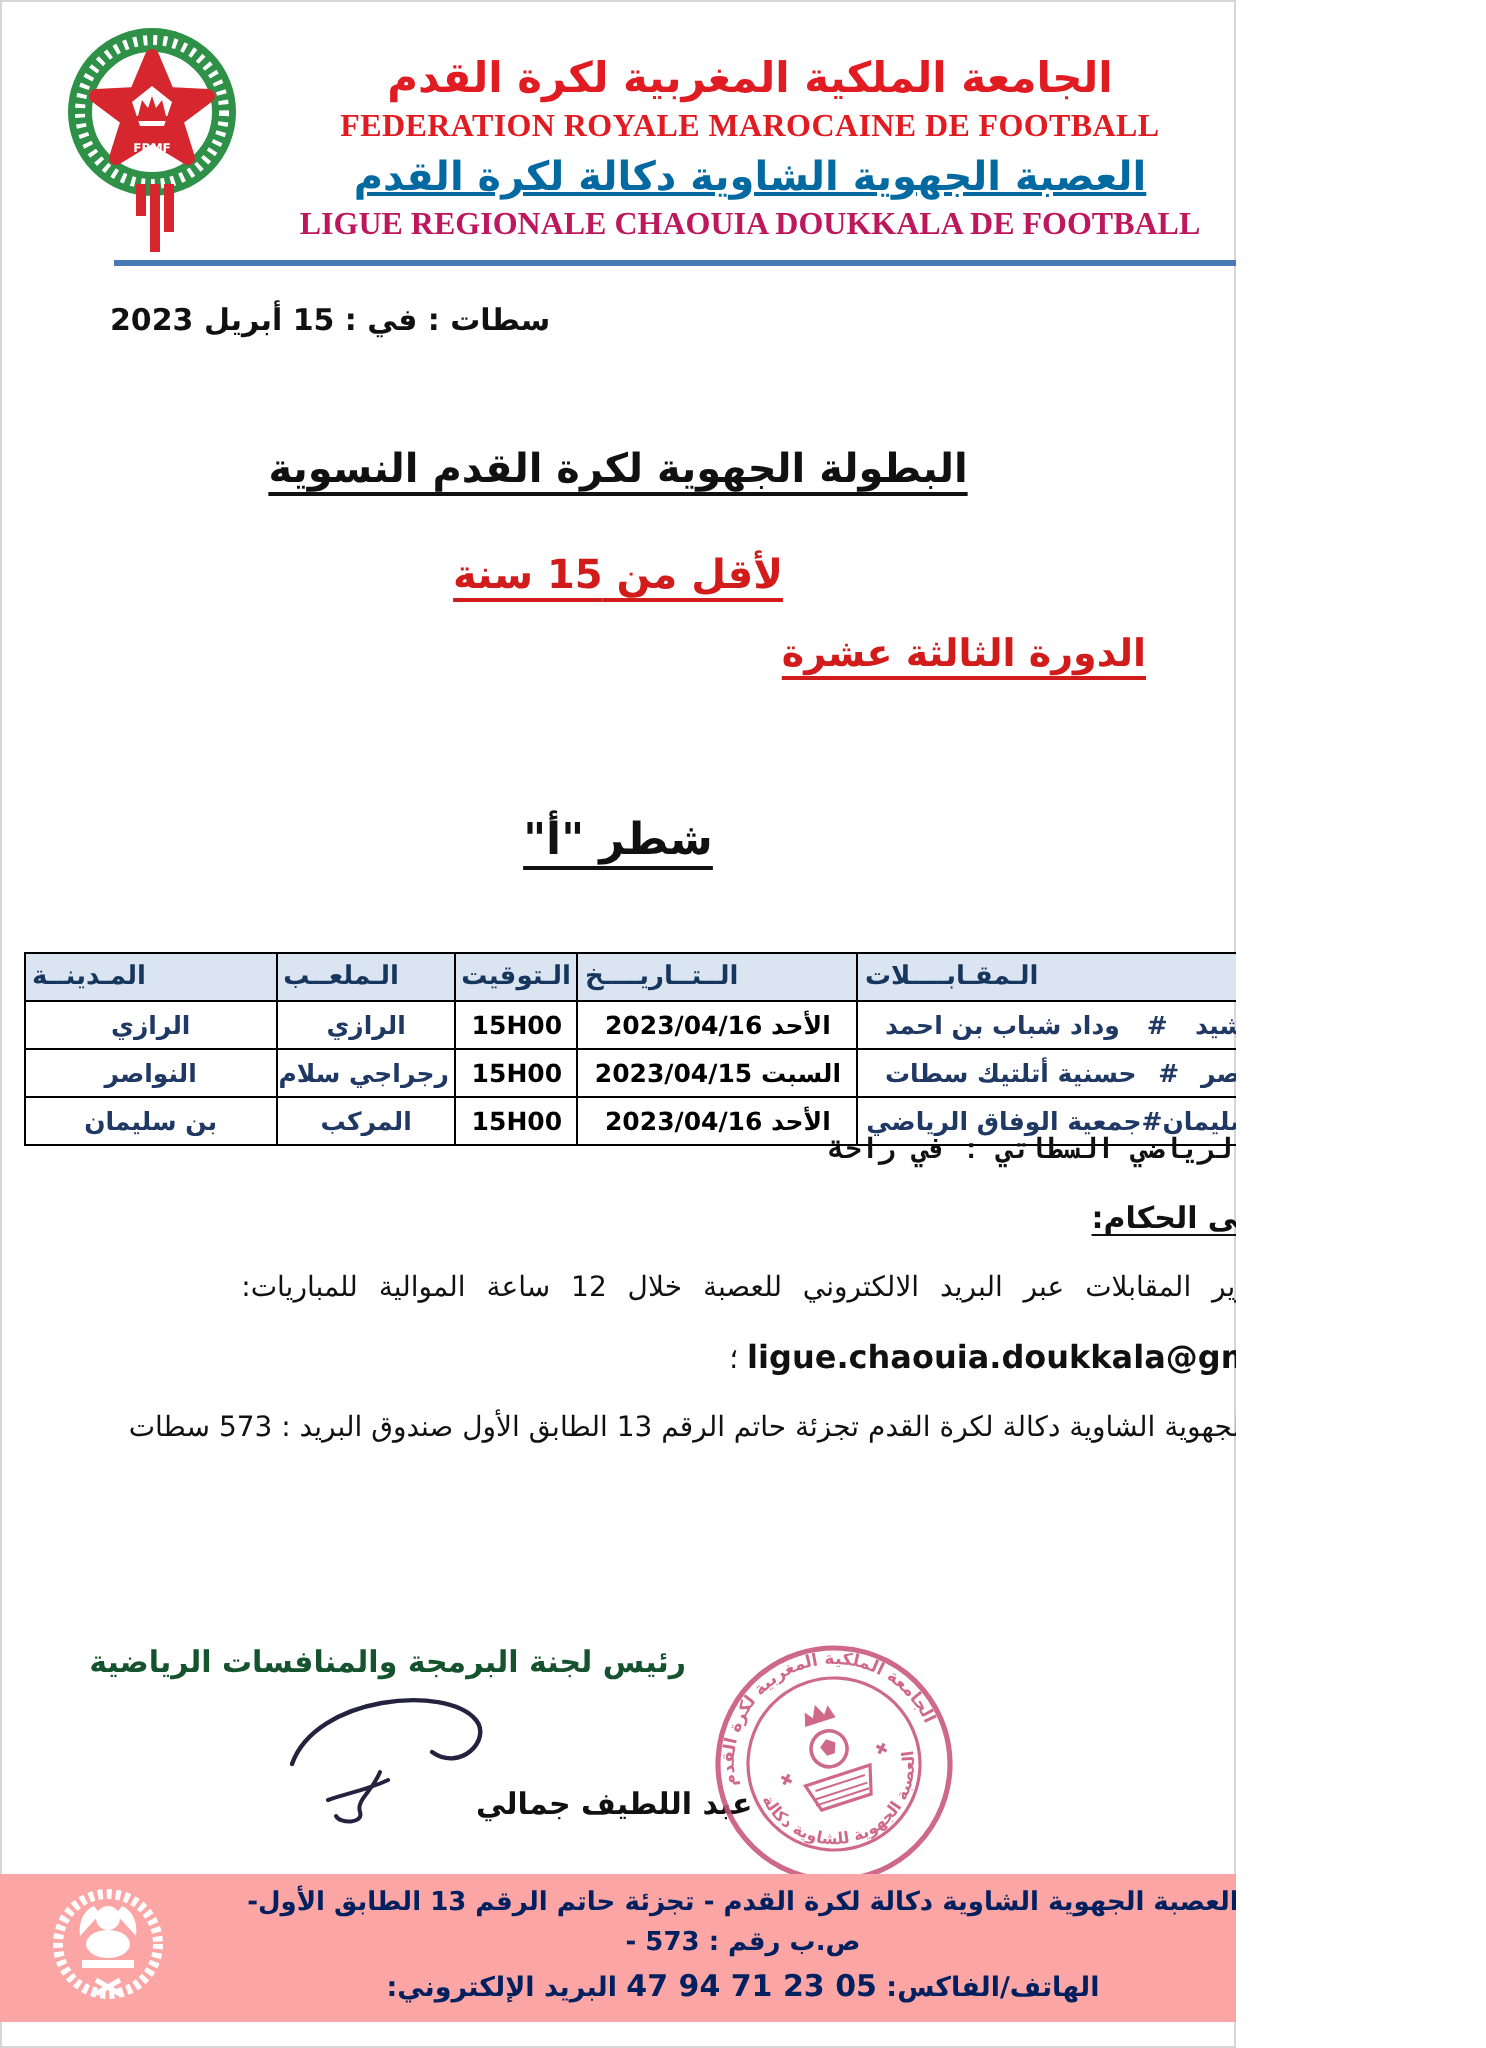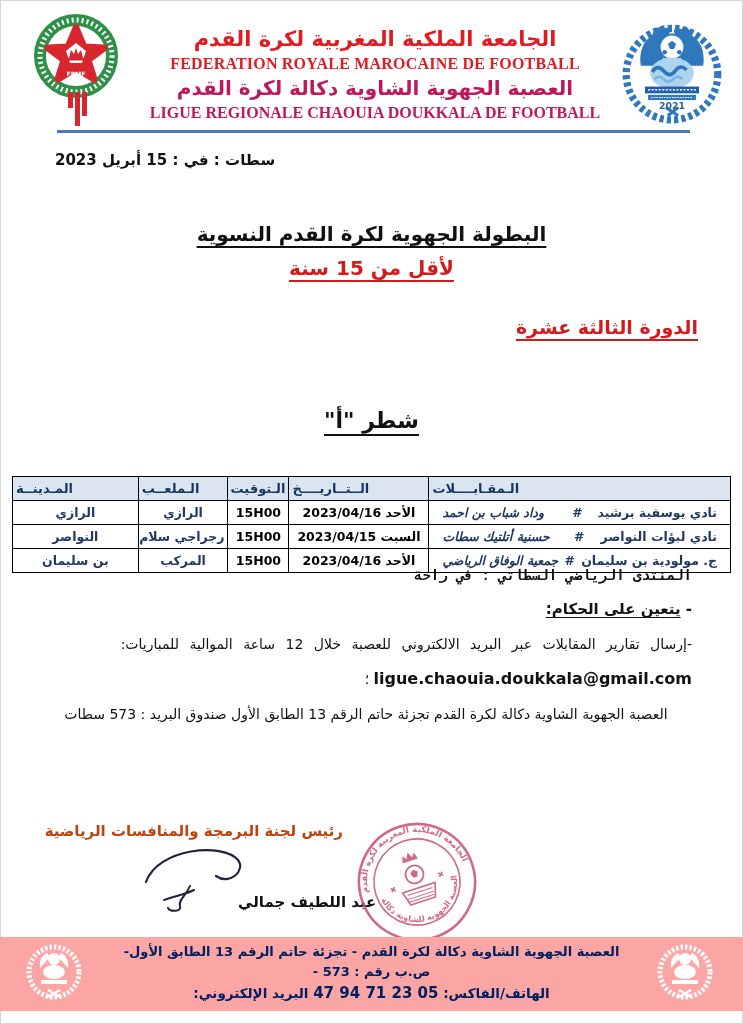--- a/index.html
+++ b/index.html
@@ -1,60 +1,60 @@
 <!DOCTYPE html>
 <html lang="ar"><head>
 <meta charset="utf-8">
 <style>
   html,body{margin:0;padding:0;background:#fff;}
-  .page{position:relative;width:743px;height:1024px;background:#fff;overflow:hidden;
+  .page{position:relative;width:618px;height:1024px;background:#fff;overflow:hidden;
         font-family:"DejaVu Sans",sans-serif;box-shadow:inset 0 0 0 1px #d6d6d6;}
   
   .hdr-text{position:absolute;left:135px;top:26px;width:480px;text-align:center;line-height:1.25;}
   .hdr-ar1{color:#e11b22;font-weight:bold;font-size:21px;}
   .hdr-fr1{color:#e11b22;font-weight:bold;font-size:16px;font-family:"Liberation Serif",serif;letter-spacing:.2px;margin-top:2px;}
-  .hdr-ar2{color:#be185d;font-weight:bold;font-size:20px;margin-top:2px;}
+  .hdr-ar2{color:#0369a1;font-weight:bold;font-size:20px;margin-top:2px;text-decoration:underline;}
   .hdr-fr2{color:#be185d;font-weight:bold;font-size:16px;font-family:"Liberation Serif",serif;margin-top:2px;}
   .hdr-rule{position:absolute;left:57px;top:130px;width:633px;height:3px;background:#4a7ab5;}
   .logo-frmf{position:absolute;left:34px;top:12px;}
   .logo-league{position:absolute;left:620px;top:20px;}
   
   .date-line{position:absolute;left:55px;top:151px;font-size:15px;font-weight:bold;color:#111;white-space:nowrap;direction:rtl;}
   .title-main{position:absolute;left:0;top:222px;width:100%;text-align:center;font-size:20px;font-weight:bold;color:#111;
               text-decoration:underline;text-decoration-thickness:2px;text-underline-offset:5px;direction:rtl;}
-  .title-cat{position:absolute;left:0;top:256px;width:100%;text-align:center;font-size:20px;font-weight:bold;color:#d21c1c;
+  .title-cat{position:absolute;left:0;top:275px;width:100%;text-align:center;font-size:20px;font-weight:bold;color:#d21c1c;
              text-decoration:underline;text-decoration-thickness:2px;text-underline-offset:5px;direction:rtl;}
   .title-round{position:absolute;right:45px;top:316px;font-size:19px;font-weight:bold;color:#d21c1c;
                text-decoration:underline;text-decoration-thickness:2px;text-underline-offset:5px;direction:rtl;white-space:nowrap;}
   .title-section{position:absolute;left:0;top:408px;width:100%;text-align:center;font-size:22px;font-weight:bold;color:#111;
                  text-decoration:underline;text-decoration-thickness:2px;text-underline-offset:6px;direction:rtl;}
   
   .tbl-wrap{position:absolute;left:12px;top:476px;width:719px;direction:rtl;}
   table{border-collapse:collapse;width:100%;table-layout:fixed;}
   th,td{border:1.4px solid #000;padding:1px 3px;height:21px;overflow:hidden;white-space:nowrap;}
   th{background:#dbe5f1;color:#17365d;font-size:13px;font-weight:bold;text-align:left;}
   td{font-size:12.5px;font-weight:bold;color:#1f3864;text-align:center;}
   td.blk{color:#000;}
   .match-cell{display:flex;justify-content:space-between;align-items:center;padding:0 10px;}
   .match-cell .home,.match-cell .away{flex:0 0 42%;}
   .match-cell .home{text-align:right;}
-  .match-cell .away{text-align:left;font-style:italic;}
+  .match-cell .away{text-align:left;}
   .match-cell .hash{flex:0 0 auto;color:#1f3864;}
   
   .notes{position:absolute;left:40px;top:566px;width:652px;direction:rtl;color:#111;}
   .notes p{margin:0 0 13px;font-size:14px;line-height:1.45;}
   .n-rest{font-weight:bold;font-size:15px;font-family:Liberation Mono, monospace;}
   .n-ref .u{font-weight:bold;font-size:15px;text-decoration:underline;text-underline-offset:3px;}
   .n-ref .dash{font-weight:bold;font-size:15px;}
   .phone-big{font-weight:bold;font-size:17px;color:#000;}
   .n-just{word-spacing:6px;}
   .n-email{text-align:right;font-size:15px;}
   .n-email b{font-size:16px;}
   
-  .sig-title{position:absolute;left:68px;top:822px;width:275px;text-align:center;font-size:15px;font-weight:bold;color:#c2410c;direction:rtl;white-space:nowrap;}
+  .sig-title{position:absolute;left:68px;top:822px;width:275px;text-align:center;font-size:15px;font-weight:bold;color:#14532d;direction:rtl;white-space:nowrap;}
   .sig-scribble{position:absolute;left:128px;top:842px;}
   .sig-name{position:absolute;left:238px;top:893px;font-size:15px;font-weight:bold;color:#111;direction:rtl;white-space:nowrap;}
   .stamp{position:absolute;left:350px;top:816px;opacity:.88;}
   
   .footer{position:absolute;left:0;top:937px;width:743px;height:74px;background:#fca5a5;}
   .footer-text{position:absolute;left:110px;top:5px;width:523px;text-align:center;color:#002060;direction:rtl;}
   .f1{font-size:13px;font-weight:bold;line-height:1.5;}
   .f2{font-size:13px;font-weight:bold;line-height:1.3;}
   .f3{font-size:13.5px;font-weight:bold;line-height:1.6;}
   .f3 b{font-size:15px;}

